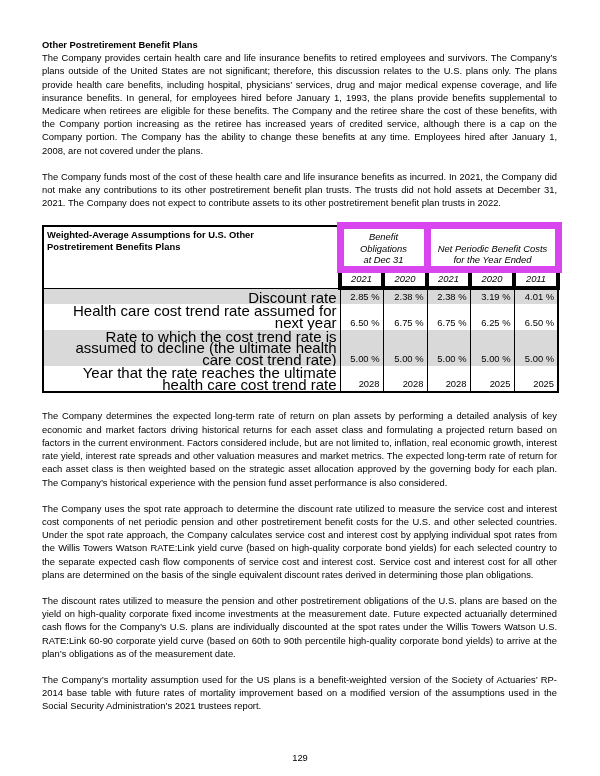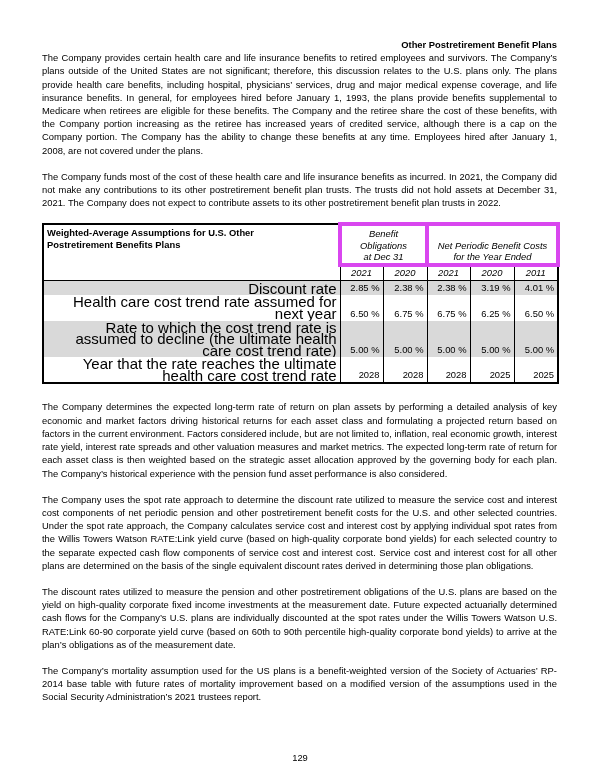--- a/index.html
+++ b/index.html
@@ -7,50 +7,50 @@
   .page {
     position:relative;
     width:600px; height:776px;
     background:#ffffff;
     color:#000000;
     font-family:"Liberation Sans", sans-serif;
     padding:38px 43px 0 42px;
     overflow:hidden;
   }
   .doc-heading {
-    font-size:9.4px; line-height:13.2px; font-weight:bold; text-align:right;
+    font-size:9.4px; line-height:13.2px; font-weight:bold; text-align:left;
   }
   .para {
     font-size:9.4px; line-height:13.2px; text-align:justify; margin-bottom:13px;
   }
   table.assump {
     border-collapse:collapse;
     border:2px solid #000;
     width:515px;
     table-layout:fixed;
     margin:1px 0 16px 0;
     font-size:9.4px;
   }
   table.assump th, table.assump td { overflow:hidden; }
   th.t-title {
     border:1px solid #000;
     text-align:left; vertical-align:top;
     font-weight:bold; font-size:9.4px; line-height:11.8px;
     padding:2px 3px;
   }
   th.t-group {
-    border:4px solid #d946ef;
+    border:7px solid #d946ef;
     font-weight:normal; font-style:italic;
     text-align:center; vertical-align:bottom;
     font-size:9.4px; line-height:11.3px;
     padding:2px 1px 1px 1px;
   }
   th.t-group span { display:block; }
   th.t-year {
-    border:1px solid #000000;
+    border:4px solid #000000;
     font-weight:normal; font-style:italic;
     text-align:center;
     font-size:9.4px; line-height:12px;
     padding:0 2px 1px 2px;
   }
   td.t-label {
     text-align:right; vertical-align:bottom;
     font-size:15px; line-height:11.6px;
     padding:1px 3px;
   }

